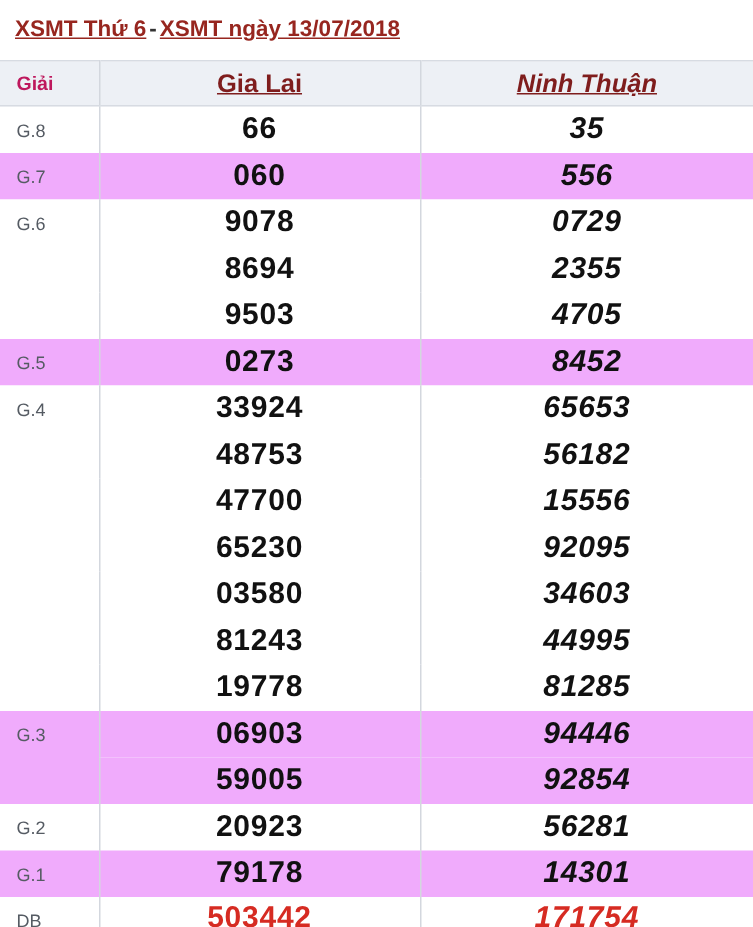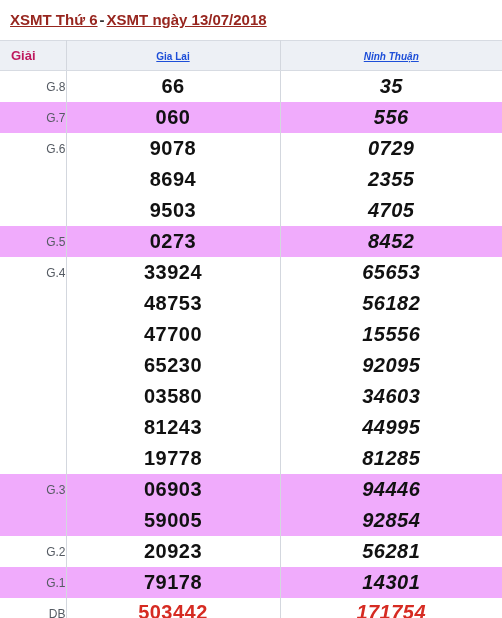--- a/index.html
+++ b/index.html
@@ -76,31 +76,31 @@
   }
   th.prize-head {
     text-align: left;
     padding-left: 11px;
     color: #be185d;
   }
   th.prov-head {
     text-align: center;
   }
   .prov-link {
-    color: #1d4ed8;
+    color: #7f1d1d;
     text-decoration: underline;
-    font-size: 10px;
+    font-size: 17px;
     font-weight: bold;
     cursor: pointer;
   }
 
   tbody tr { height: 31px; }
 
   td.prize-cell {
-    text-align: right;
+    text-align: left;
     padding-left: 11px;
     font-size: 12px;
     color: #555b63;
     vertical-align: top;
     padding-top: 9px;
   }
   td.num-cell {
     text-align: center;
     font-size: 20px;
     font-weight: bold;

